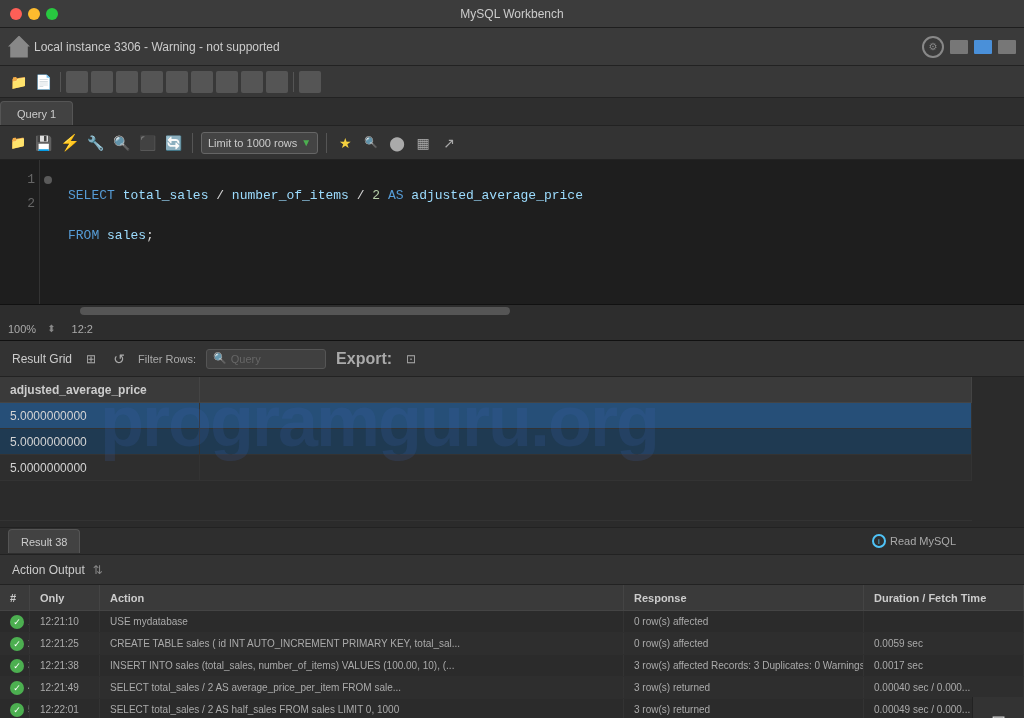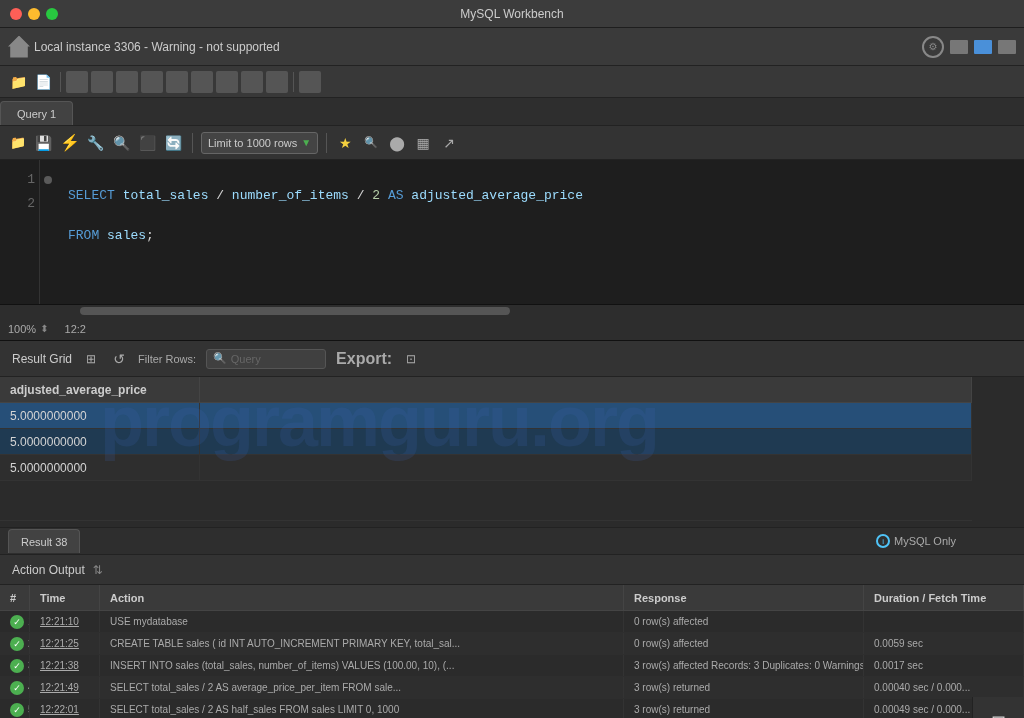--- a/index.html
+++ b/index.html
@@ -228,21 +228,21 @@
     #status-bar-sql {
       height: 24px;
       background: #2d2d2d;
       display: flex;
       align-items: center;
       padding: 0 8px;
       gap: 16px;
       border-bottom: 1px solid #111;
     }
     .zoom-control {
-      display: flex; align-items: center; gap: 4px; color: #aaa; font-size: 11px;
+      display: flex; align-items: center; gap: 11px; color: #aaa; font-size: 11px;
     }
     .zoom-arrow {
       font-size: 10px; color: #888; cursor: pointer;
     }
     .cursor-pos { color: #aaa; font-size: 11px; }
     #result-toolbar {
       height: 36px;
       background: #333;
       display: flex;
       align-items: center;
@@ -446,21 +446,21 @@
       color: #aaa;
       font-size: 10px;
       border-right: 1px solid #333;
       height: 100%;
       display: flex; align-items: center;
       overflow: hidden;
       text-overflow: ellipsis;
       white-space: nowrap;
     }
     .ar-num { width: 30px; }
-    .ar-time { width: 70px; text-decoration: underline; }
+    .ar-time { width: 70px; }
     .ar-action { flex: 1; overflow: hidden; }
     .ar-response { width: 240px; }
     .ar-duration { width: 160px; }
     .status-check {
       width: 14px; height: 14px;
       background: #4caf50;
       border-radius: 50%;
       display: flex; align-items: center; justify-content: center;
       font-size: 9px;
       color: white;
@@ -629,35 +629,35 @@
 </div>
 
 <div class="watermark">programguru.org</div>
 
 <div id="bottom-tab-bar">
   <div class="bottom-tab">
     <span>Result 38</span>
   </div>
   <div class="readonly-badge">
     <div class="readonly-icon">i</div>
-    <span>MySQL Only</span>
+    <span>Read MySQL</span>
   </div>
 </div>
 
 <div id="action-output">
   <div id="action-header">
     <span class="action-header-label">Action Output</span>
     <span class="action-sort-icon">⇅</span>
   </div>
   <div id="action-table-header">
     <div class="ah-cell ah-num">
       <span>#</span>
     </div>
     <div class="ah-cell ah-time">
-      <span>Time</span>
+      <span>Only</span>
     </div>
     <div class="ah-cell ah-action">
       <span>Action</span>
     </div>
     <div class="ah-cell ah-response">
       <span>Response</span>
     </div>
     <div class="ah-cell ah-duration">
       <span>Duration / Fetch Time</span>
     </div>

